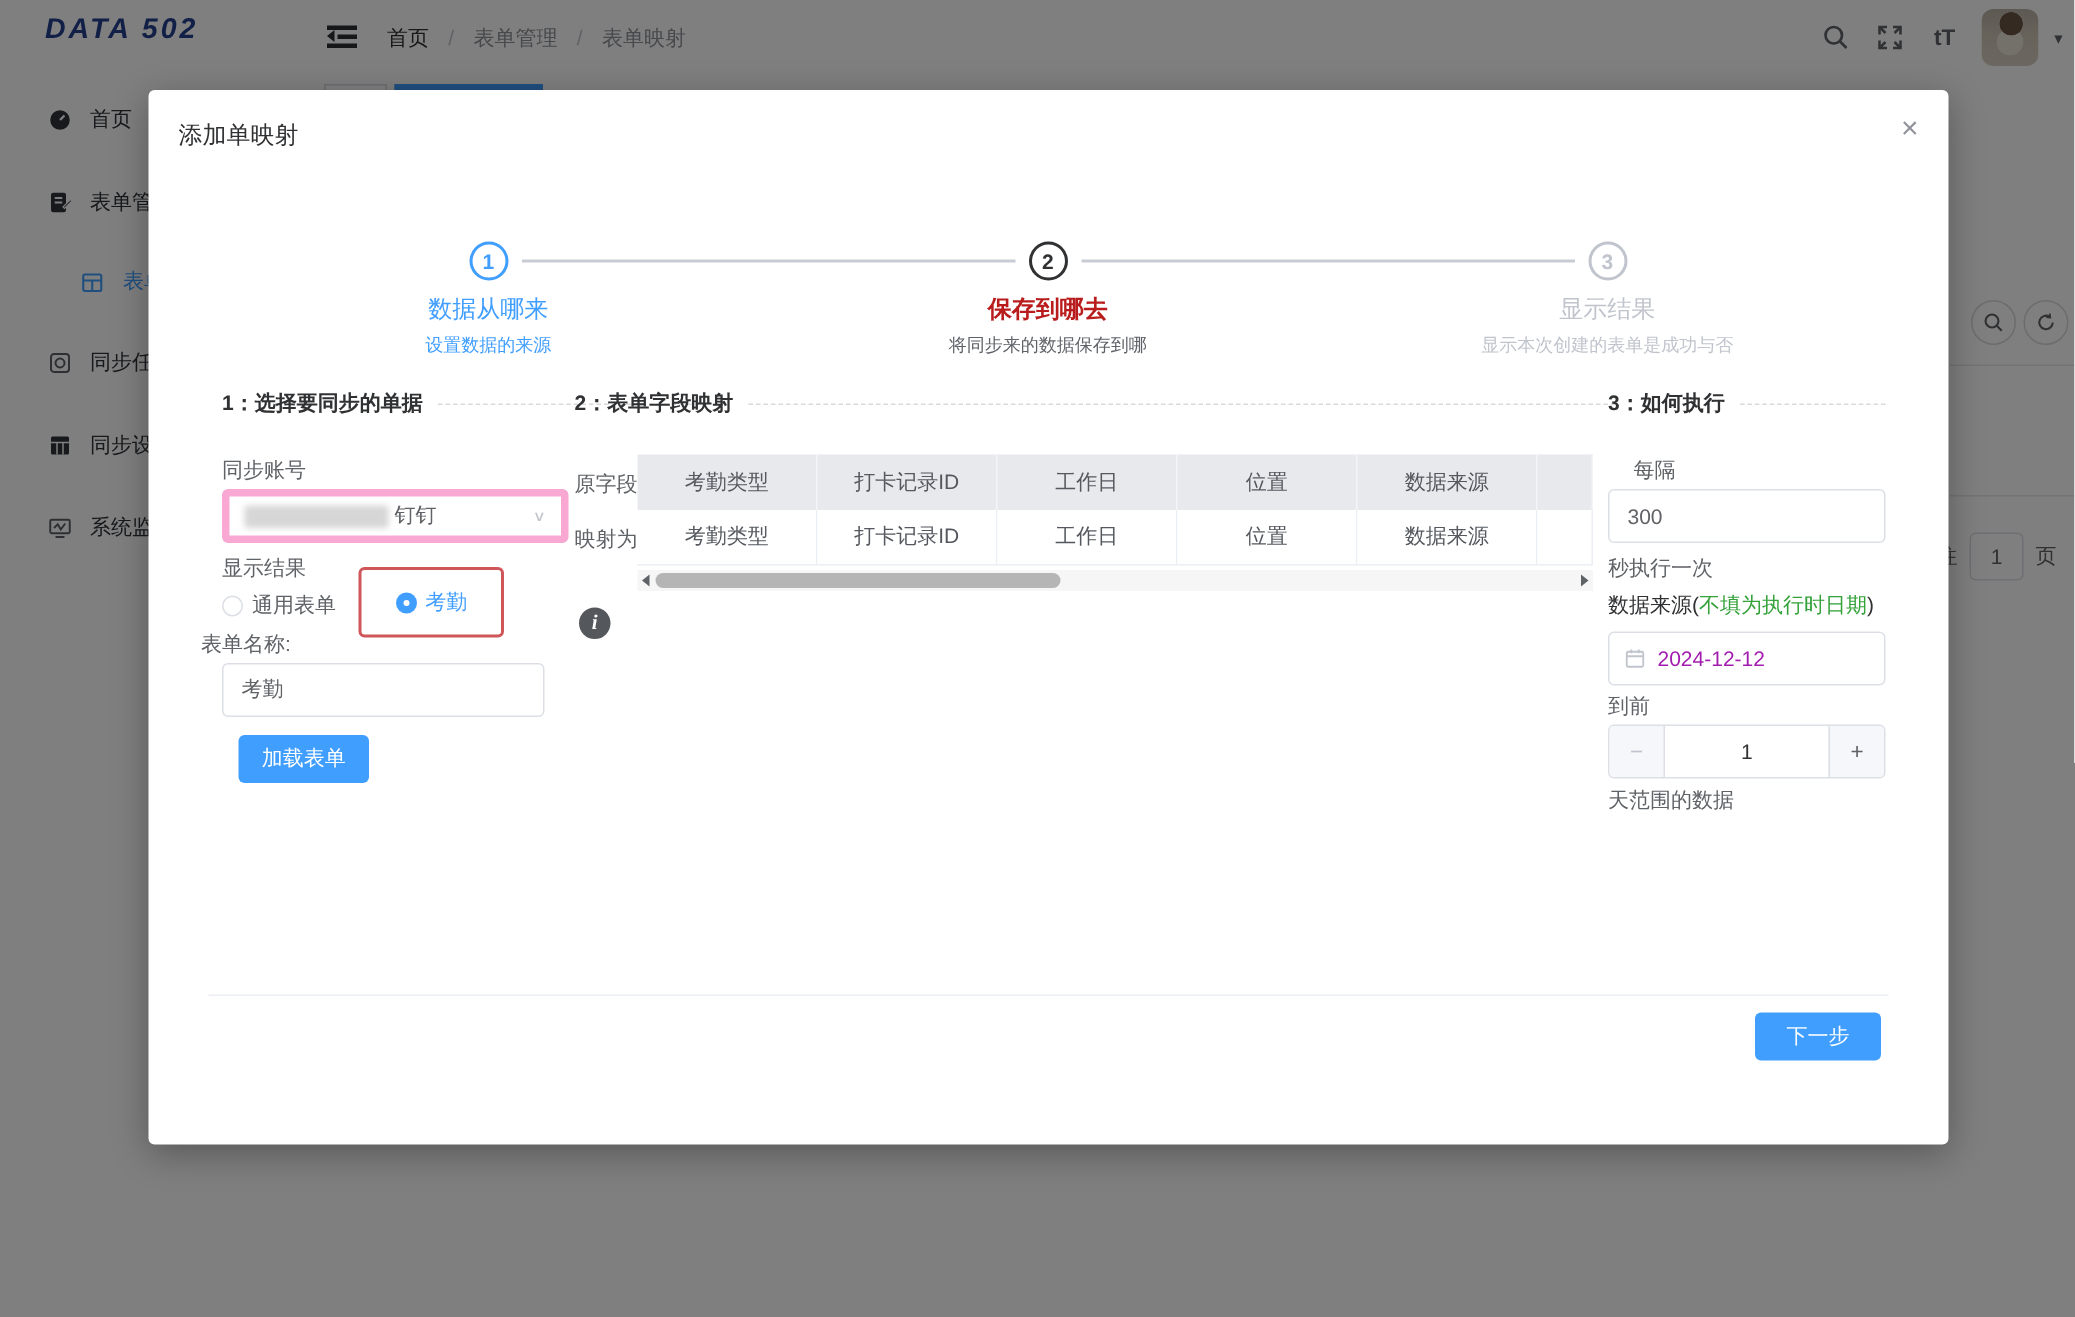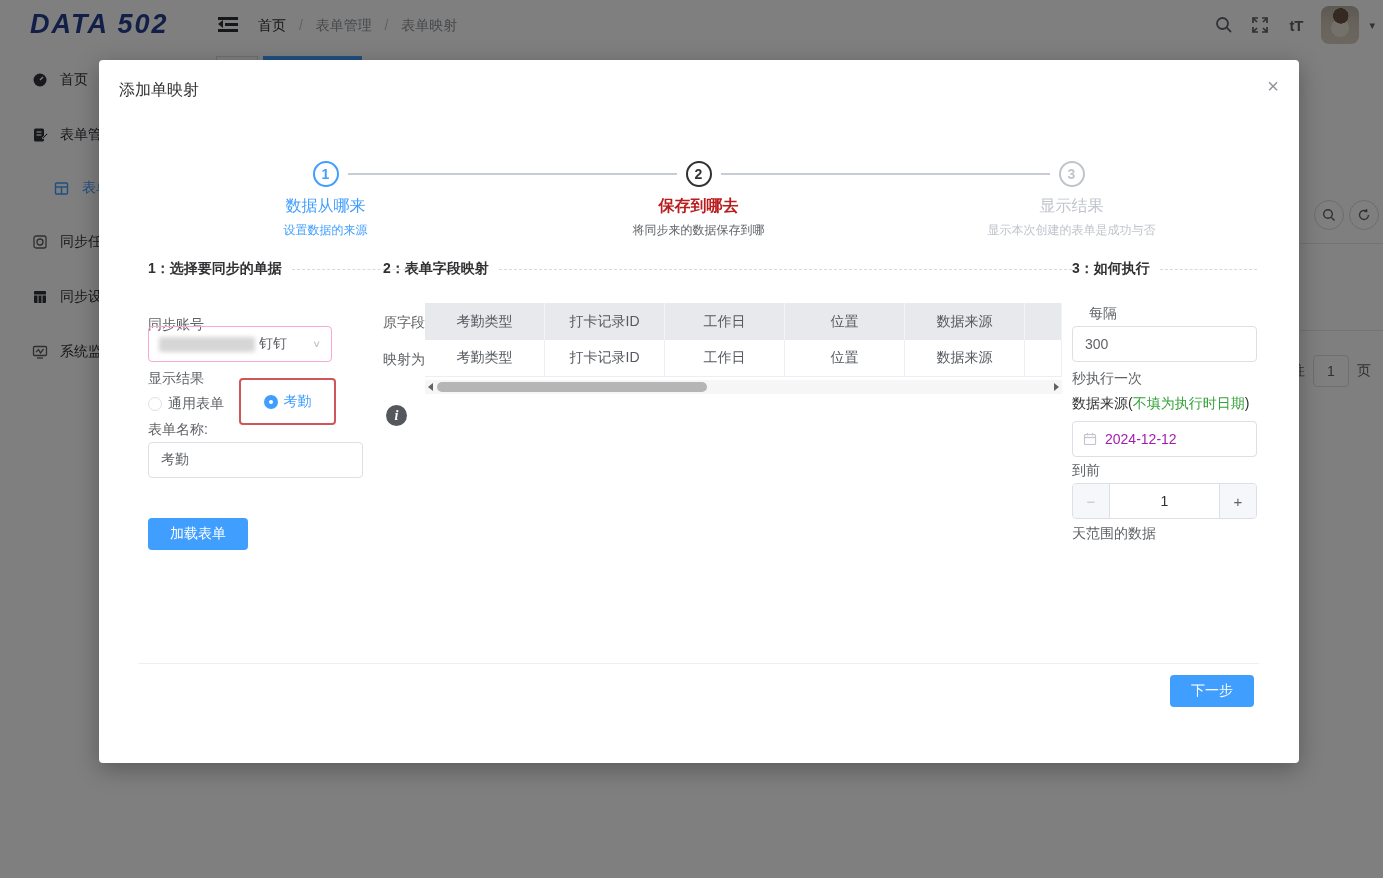--- a/index.html
+++ b/index.html
@@ -1,20 +1,20 @@
 <!DOCTYPE html>
 <html><head>
 <meta charset="utf-8">
 <style>
   * { margin:0; padding:0; box-sizing:border-box; }
   html,body { width:1383px; height:878px; }
   body { font-family:"Liberation Sans","DejaVu Sans",sans-serif; background:#fff; overflow:hidden; }
   .page { position:relative; width:1383px; height:878px; background:#fff; }
   .topbar { position:absolute; left:12px; top:0; width:1371px; height:50px; background:#fff; }
-  .logo { position:absolute; left:18px; top:9px; font-size:27px; font-weight:900; letter-spacing:2px;
+  .logo { position:absolute; left:18px; top:9px; font-size:19px; font-weight:900; letter-spacing:2px;
     color:#25418f; font-style:italic; }
   .hamburger { position:absolute; left:206px; top:15px; width:22px; height:20px; cursor:pointer; }
   .hamburger .bar { position:absolute; left:0; height:3px; background:#2b2f33; }
   .hamburger .b1 { top:2px; width:20px; }
   .hamburger .b2 { top:8px; width:13px; left:7px; }
   .hamburger .b3 { top:14px; width:20px; }
   .hamburger .tri { position:absolute; top:5px; left:0; width:0; height:0;
     border-top:4px solid transparent; border-bottom:4px solid transparent; border-right:5px solid #2b2f33; }
   .breadcrumb { position:absolute; left:246px; top:17px; font-size:14px; color:#909399; }
   .breadcrumb .first { color:#303133; }
@@ -74,36 +74,36 @@
 
   
   .sec-head { position:absolute; top:200px; display:flex; align-items:center; font-size:14px; font-weight:700; color:#303133; }
   .sec-head .dash { flex:1; border-top:1px dashed #d9d9d9; margin-left:10px; }
 
   .f-label { position:absolute; font-size:14px; color:#5f6266; }
   .t-input { position:absolute; height:36px; border:1px solid #dcdfe6; border-radius:4px; background:#fff;
     font-size:14px; color:#606266; padding:0 12px; font-family:inherit; }
 
   
-  .sel-box { position:absolute; left:49px; top:266px; width:184px; height:36px; border:1px solid #f9a8d4;
+  .sel-box { position:absolute; left:49px; top:266px; width:231px; height:36px; border:5px solid #f9a8d4;
     border-radius:4px; display:flex; align-items:center; padding:0 10px; cursor:pointer; }
   .blur-block { width:96px; height:15px; background:#d6d6d6; border-radius:2px; filter:blur(2px); }
   .sel-text { font-size:14px; color:#5f6266; margin-left:4px; }
   .sel-chevron { margin-left:auto; color:#c0c4cc; font-size:12px; transform:scaleY(.8); }
   .radio-row1 { position:absolute; left:49px; top:335px; display:flex; align-items:center; cursor:pointer; }
   .radio-o { width:14px; height:14px; border:1px solid #dcdfe6; border-radius:50%; background:#fff; }
   .radio-lbl { font-size:14px; color:#5f6266; margin-left:6px; }
   .red-box { position:absolute; left:140px; top:318px; width:97px; height:47px; border:2px solid #cf5659;
     border-radius:4px; display:flex; align-items:center; justify-content:center; cursor:pointer; }
   .radio-on { width:14px; height:14px; border-radius:50%; background:#409eff; position:relative; }
   .radio-on::after { content:""; position:absolute; left:5px; top:5px; width:4px; height:4px; border-radius:50%; background:#fff; }
   .red-box .radio-lbl { color:#409eff; }
   .btn { border:none; border-radius:4px; background:#409eff; color:#fff; font-size:14px; cursor:pointer;
     font-family:inherit; }
-  .load-btn { position:absolute; left:49px; top:430px; width:100px; height:32px;margin-top:28px; }
+  .load-btn { position:absolute; left:60px; top:430px; width:87px; height:32px; }
 
   
   .rowlab { position:absolute; left:284px; width:44px; font-size:14px; color:#5f6266; }
   .map-table { position:absolute; left:326px; top:243px; width:637px; display:grid;
     grid-template-columns:120px 120px 120px 120px 120px 37px; }
   .hcell { height:37px; background:#e7e9ed; display:flex; align-items:center; justify-content:center;
     font-size:14px; color:#55595f; border-right:1px solid #f3f4f7; cursor:default; }
   .bcell { height:37px; background:#fff; display:flex; align-items:center; justify-content:center;
     font-size:14px; color:#55595f; border-right:1px solid #ebeef5; border-bottom:1px solid #ebeef5; cursor:pointer; }
   .hscroll { position:absolute; left:326px; top:320px; width:637px; height:14px; background:#f6f6f6; }
@@ -290,36 +290,36 @@
         <div class="circle">3</div>
         <div class="s-title">显示结果</div>
         <div class="s-desc">显示本次创建的表单是成功与否</div>
       </div>
     </div>
 
     <div class="sec-head" style="left:49px; width:323px;">
       <span>1：选择要同步的单据</span>
         <span class="dash"></span>
     </div>
-    <div class="f-label" style="left:49px; top:256px;">同步账号</div>
+    <div class="f-label" style="left:49px; top:245px;">同步账号</div>
     <div class="sel-box">
       <div class="blur-block"></div>
       <span class="sel-text">钉钉</span>
       <span class="sel-chevron">∨</span>
     </div>
     <div class="f-label" style="left:49px; top:310px;">显示结果</div>
     <div class="radio-row1">
       <span class="radio-o"></span>
       <span class="radio-lbl">通用表单</span>
     </div>
     <div class="red-box">
       <span class="radio-on"></span>
       <span class="radio-lbl">考勤</span>
     </div>
-    <div class="f-label" style="left:49px; top:361px;">表单名称:</div>
+    <div class="f-label" style="left:35px; top:361px;">表单名称:</div>
     <input class="t-input" style="left: 49px; top: 382px; width: 215px;" value="考勤">
     <button class="btn load-btn">加载表单</button>
 
     <div class="sec-head" style="left:284px; width:694px;">
       <span>2：表单字段映射</span>
         <span class="dash"></span>
     </div>
     <div class="rowlab" style="top:254px;">原字段</div>
     <div class="rowlab" style="top:291px;">映射为</div>
     <div class="map-table">

